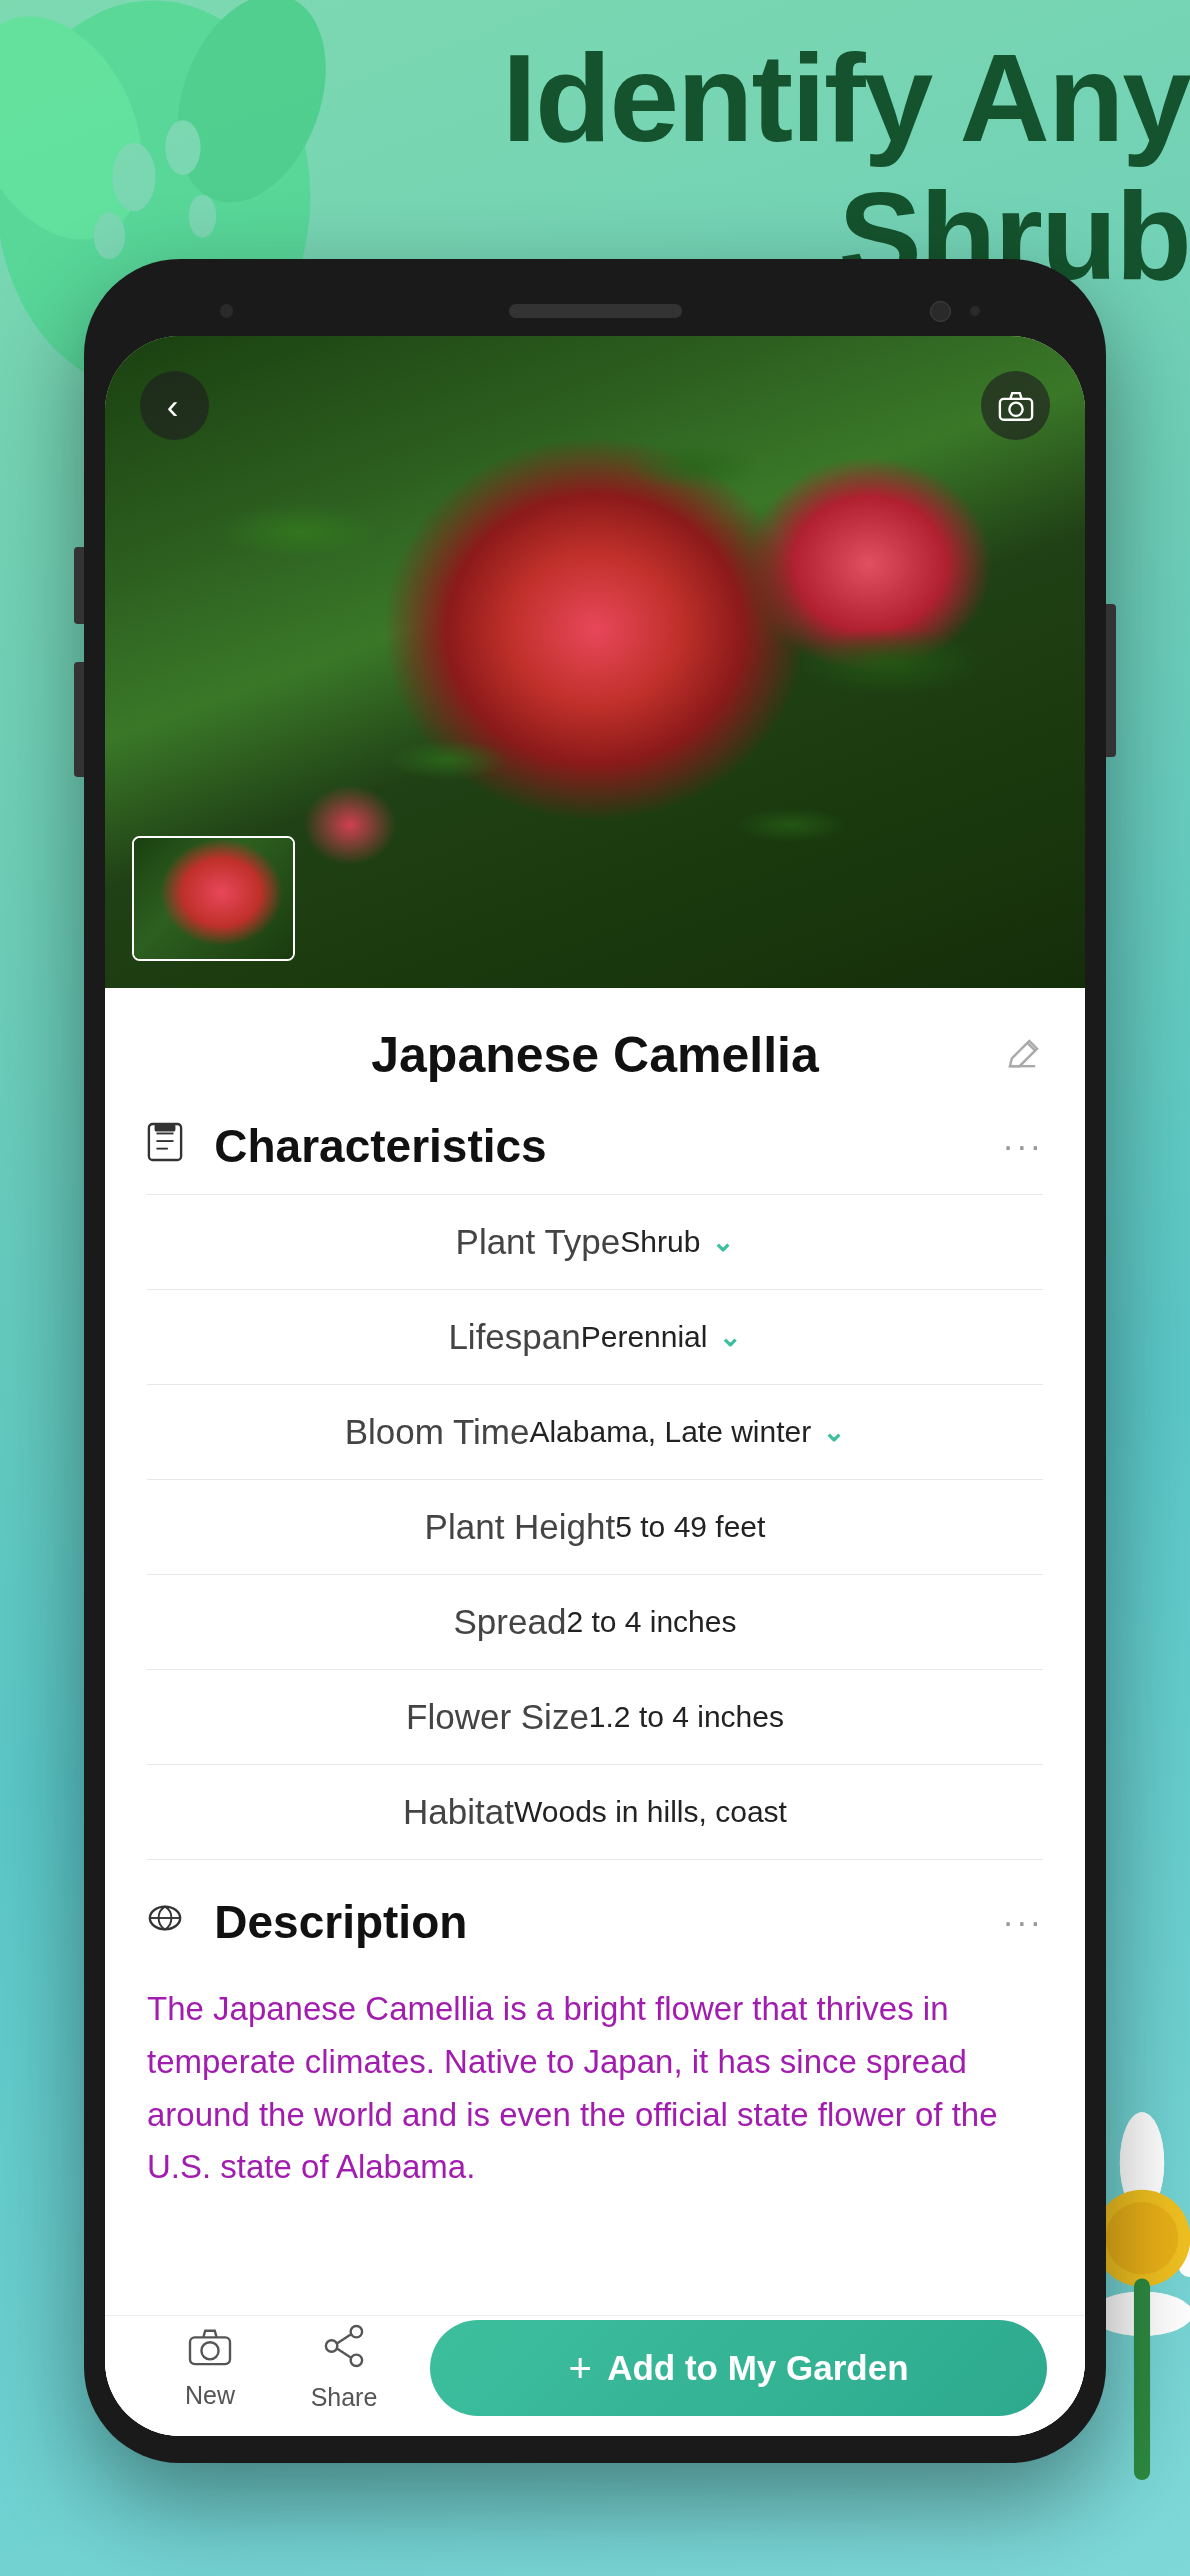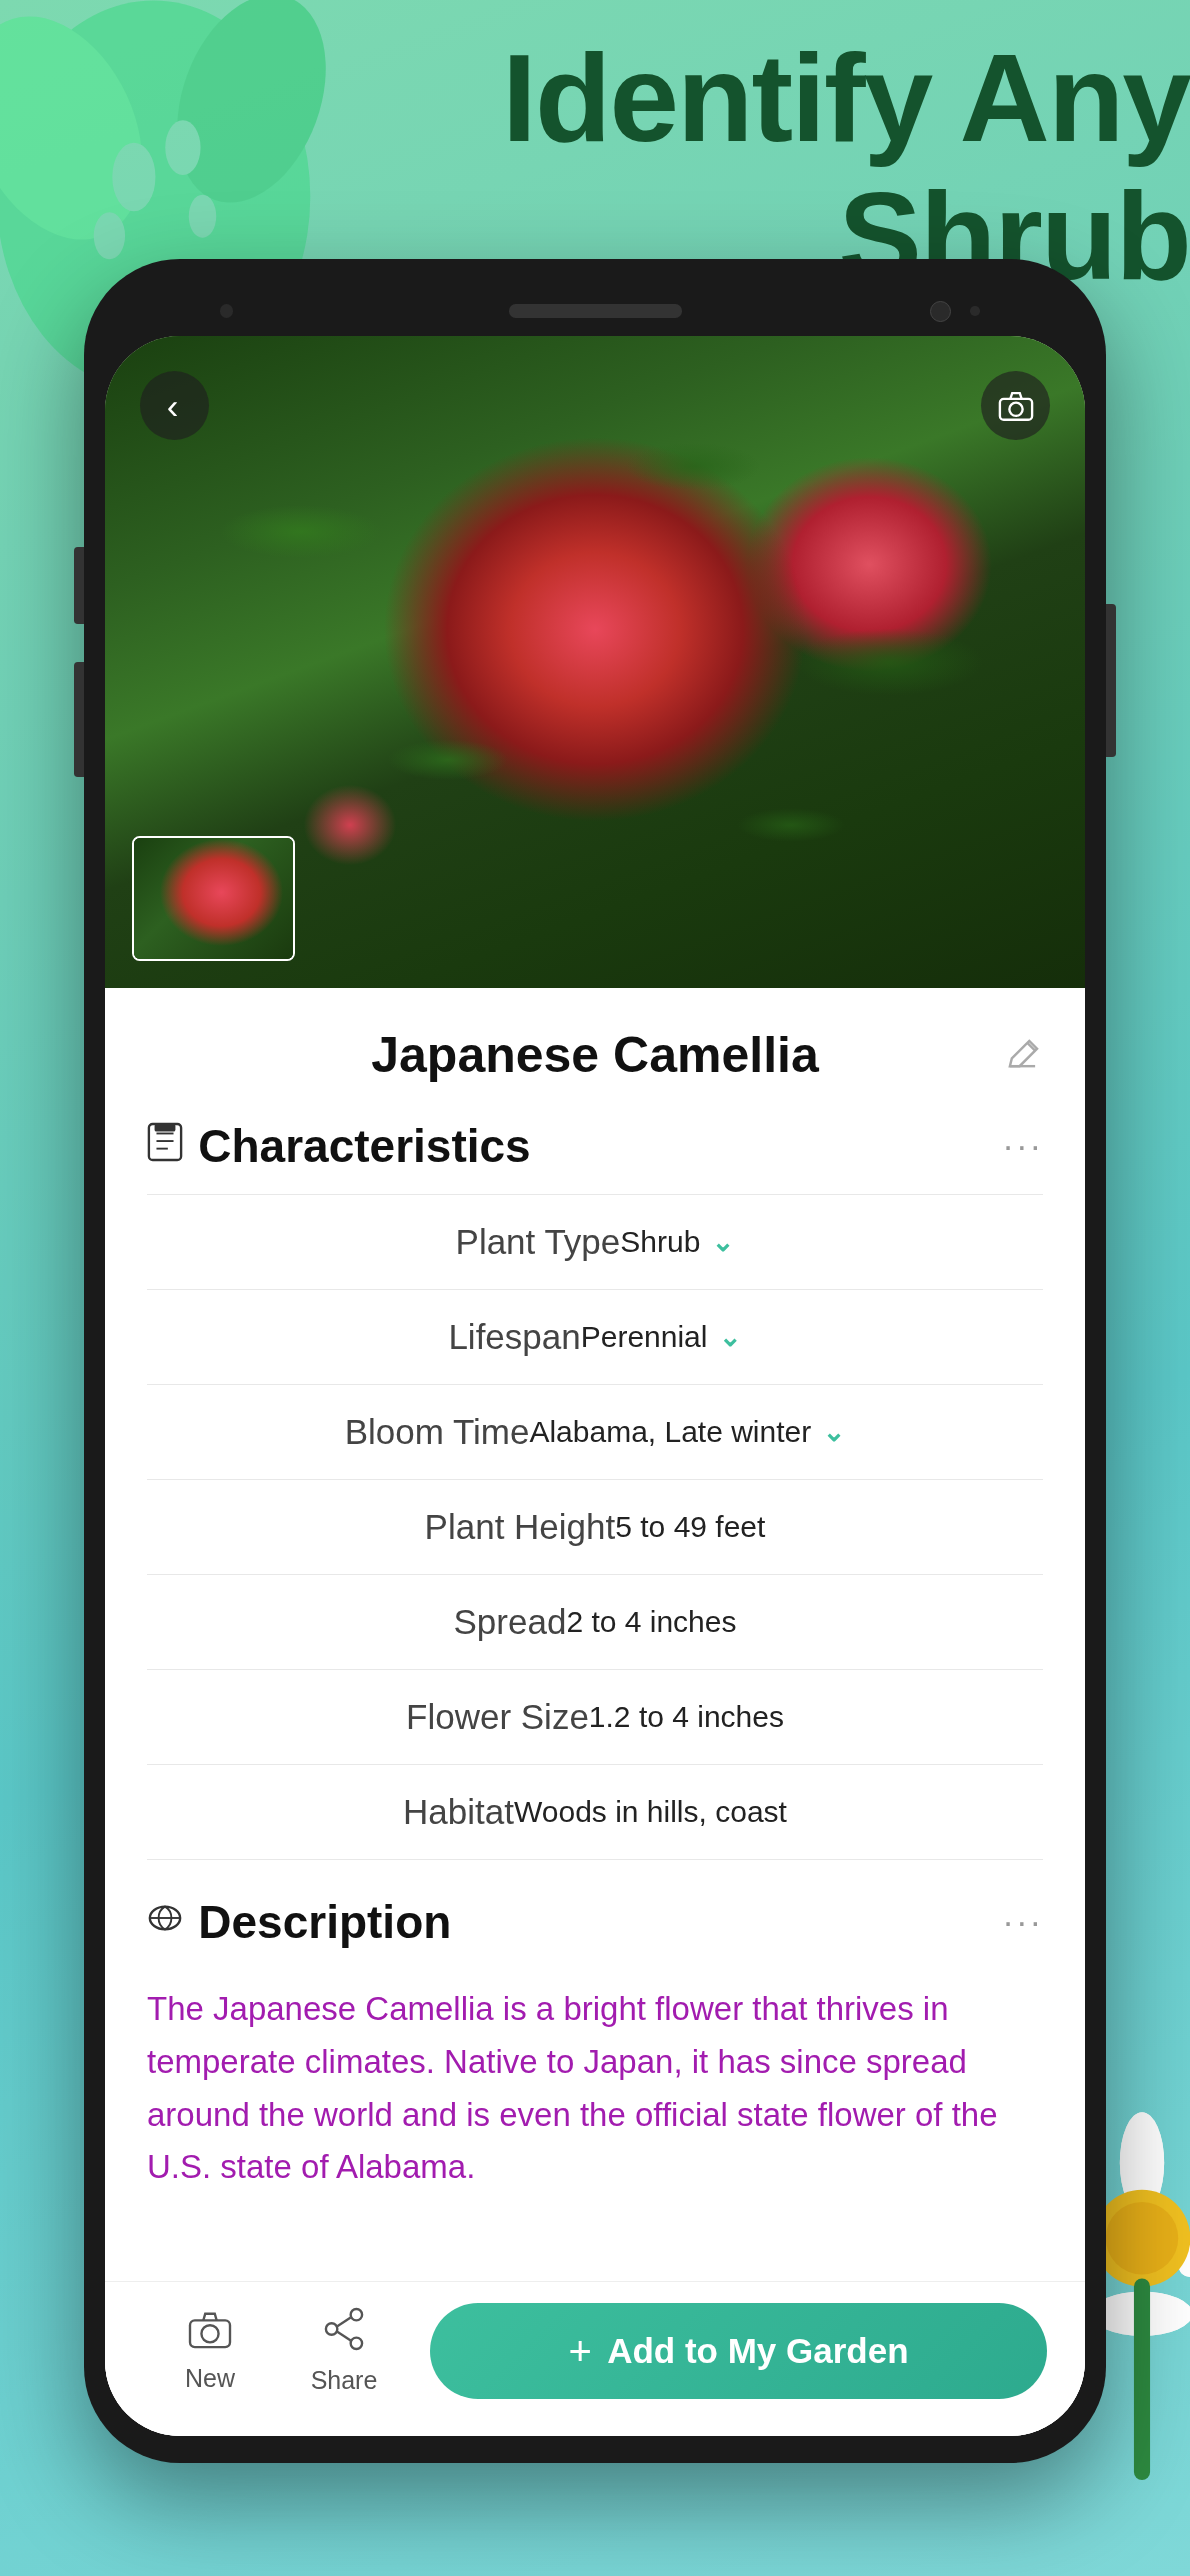--- a/index.html
+++ b/index.html
@@ -257,20 +257,21 @@
       gap: 15.3px;
     }
     .section-icon {
       font-size: 38px;
       color: #333;
     }
     .section-title {
       font-size: 46px;
       font-weight: 800;
       color: #111;
+      margin-left: 16px;
     }
     .more-dots {
       font-size: 35px;
       color: #999;
       cursor: pointer;
       letter-spacing: 1.9px;
     }
 
     
     .char-table {
@@ -322,21 +323,21 @@
       position: absolute;
       bottom: 0;
       left: 0;
       right: 0;
       background: white;
       border-top: 1px solid #eee;
       display: flex;
       align-items: center;
       padding: 19px 38px 35px 38px;
       gap: 0;
-      height: 155px;
+      height: 121px;
     }
     .bottom-nav-item {
       display: flex;
       flex-direction: column;
       align-items: center;
       gap: 5.8px;
       cursor: pointer;
       min-width: 134px;
     }
     .bottom-nav-icon {

